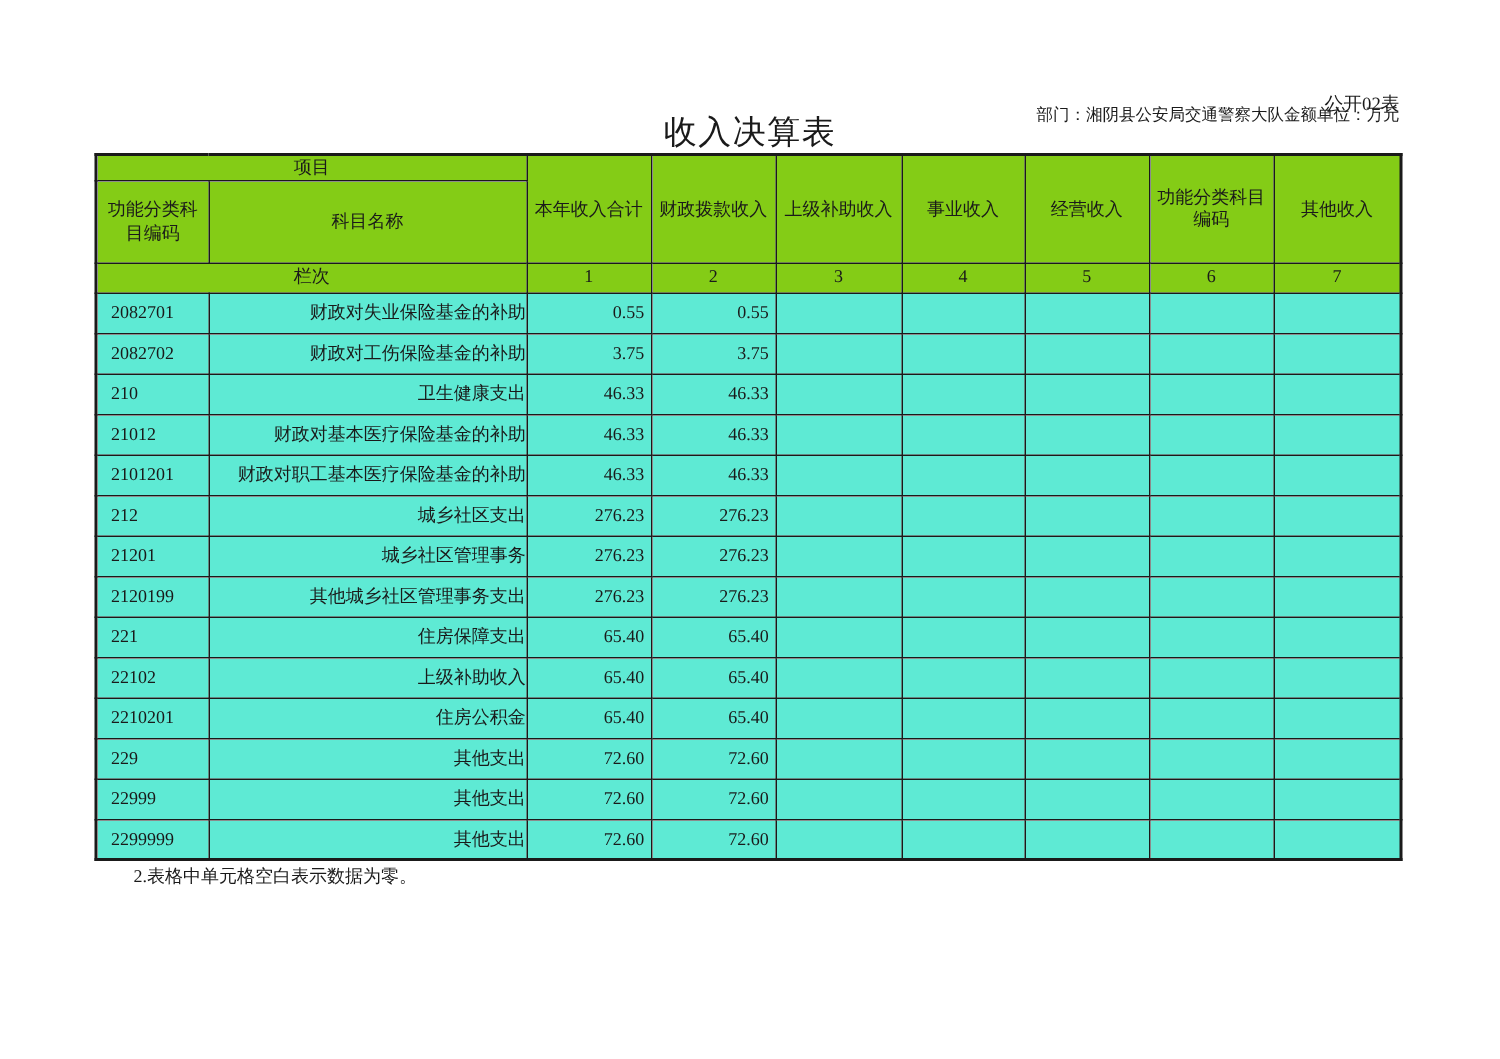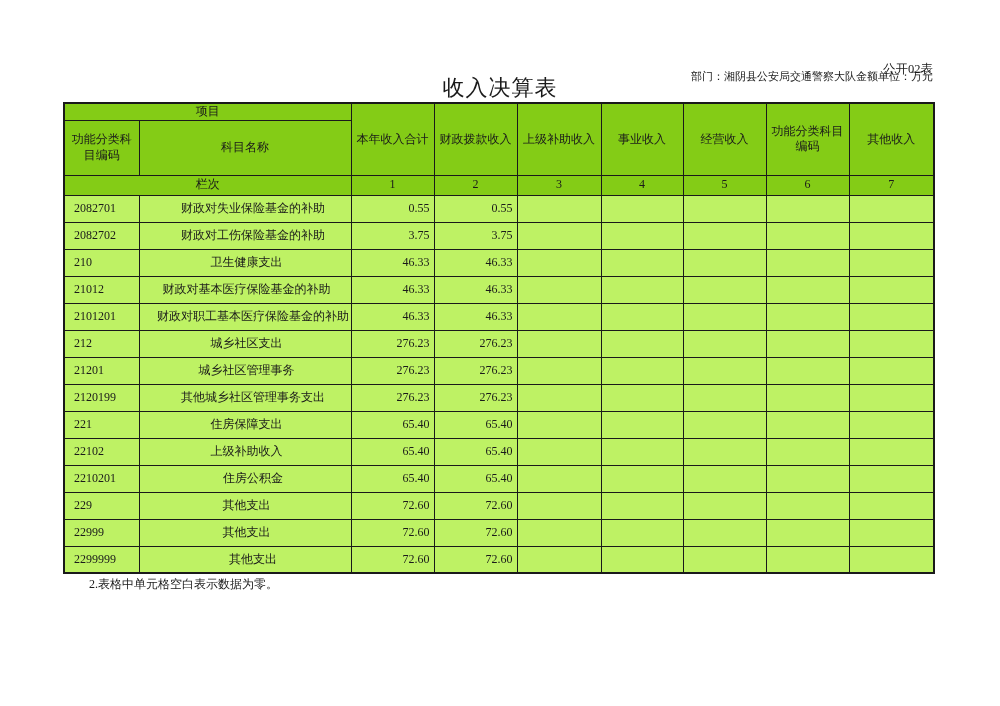--- a/index.html
+++ b/index.html
@@ -35,23 +35,23 @@
   }
   .income-table thead th, .income-table tr.lanci-row td {
     background:#84cc16;
     font-weight:normal;
     text-align:center;
     padding:0 2px;
   }
   tr.row-project   { height:17px; }
   tr.row-subhead   { height:55px; }
   tr.lanci-row     { height:20px; }
-  tbody tr.data-row{ height:27px; background:#bef264; }
+  tbody tr.data-row{ height:27px; background:#5eead4; }
   td.code-cell { text-align:left; padding-left:9px; }
-  td.name-cell { text-align:center; padding-left:3px; }
+  td.name-cell { text-align:right; padding-left:3px; }
   td.name-cell.indent1 { padding-left:16px; }
   td.value-cell { text-align:right; padding-right:4px; }
   .notes {
     position:absolute; left:55px; top:575px; width:700px;
     font-size:12px; line-height:19px;
   }
   .notes .note-2 { padding-left:34px; }
 </style>
 </head>
 <body>

